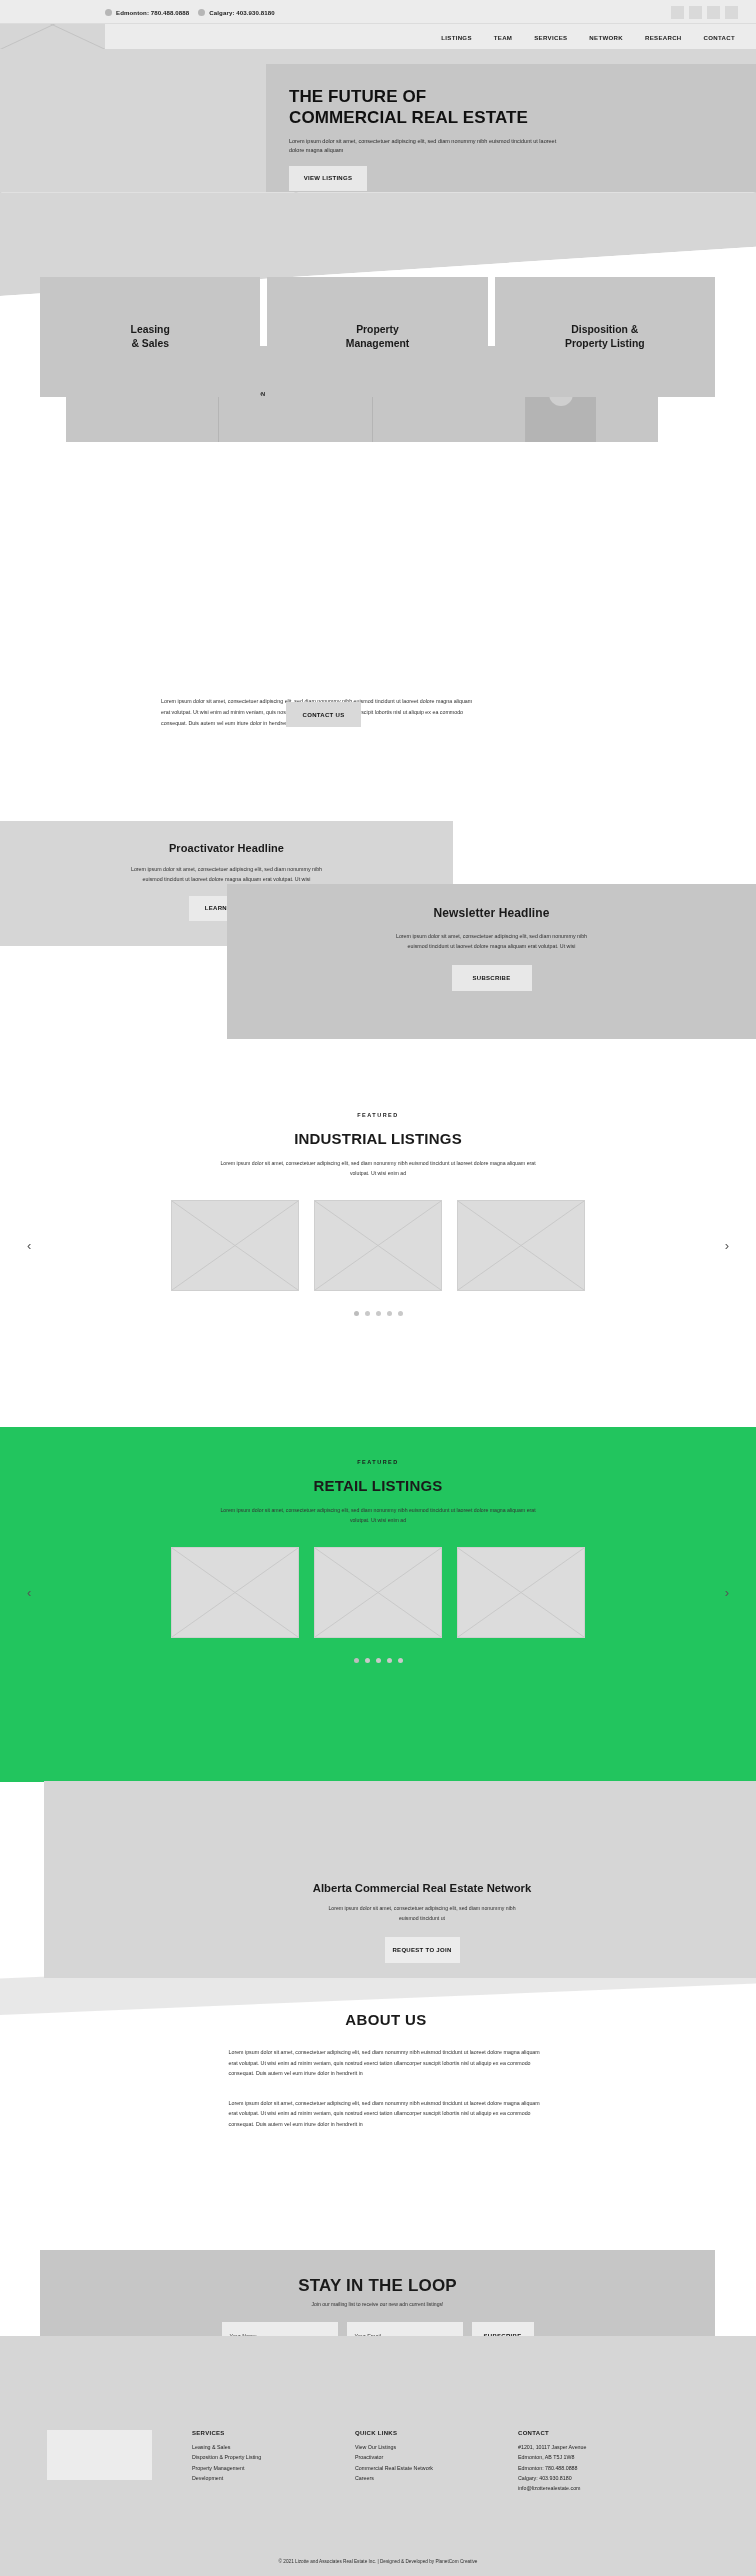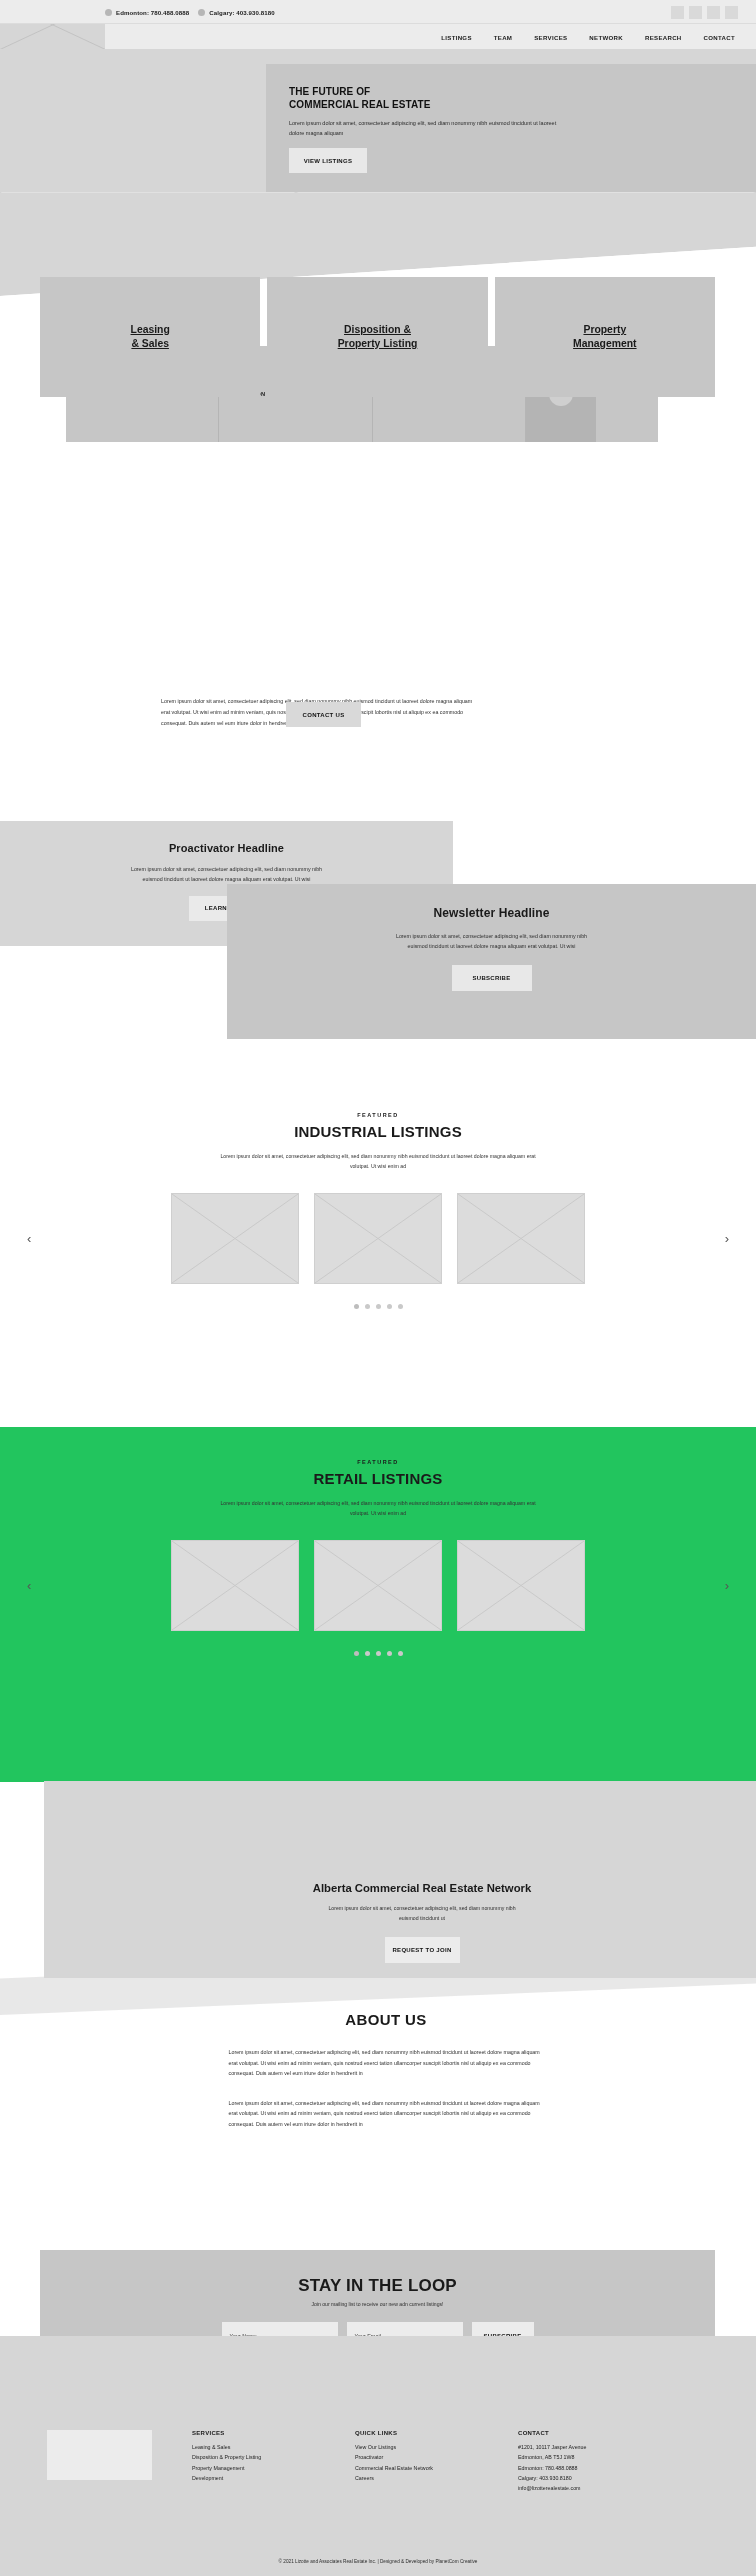--- a/index.html
+++ b/index.html
@@ -61,21 +61,21 @@
     width: 756px; height: 143px;
     background: #d6d6d6; overflow: hidden;
   }
   .hero-card {
     position: absolute; left: 266px; top: 64px;
     width: 490px; height: 128px;
     background: #c6c6c6;
     padding: 22px 0 0 23px;
   }
   .hero-title {
-    font-size: 10px; font-weight: bold; line-height: 1.25;
+    font-size: 17px; font-weight: bold; line-height: 1.25;
     letter-spacing: 0.1px; color: #111;
   }
   .hero-sub {
     margin-top: 8px; width: 280px;
     font-size: 5.5px; line-height: 1.75; color: #2b2b2b;
   }
   .btn {
     display: flex; align-items: center; justify-content: center;
     background: #e8e8e8; color: #111;
     font-size: 6px; font-weight: bold; letter-spacing: 0.3px;
@@ -107,21 +107,21 @@
   }
   .sb-cell.search {
     flex: 0 0 62px; border-right: none; justify-content: center;
     padding-left: 0;
   }
 
   
   .svc-row {
     position: absolute; left: 40px; top: 277px;
     width: 675px; height: 120px;
-    display: flex; gap: 7px; text-decoration: underline;
+    display: flex; gap: 7px;
   }
   .svc-card {
     flex: 1; background: #c6c6c6;
     display: flex; align-items: center; justify-content: center;
     text-align: center;
     font-size: 10.4px; font-weight: bold; line-height: 1.35;
     cursor: pointer;
   }
 
   
@@ -173,21 +173,21 @@
   }
 
   
   .feat { position: absolute; left: 0; width: 756px; }
   .feat.retail { background: #22c55e; }
   .feat-eyebrow {
     text-align: center; font-size: 5.5px; font-weight: bold;
     letter-spacing: 1.5px; color: #1a1a1a;
   }
   .feat-title {
-    text-align: center; margin-top: 5px;
+    text-align: center; margin-top: 12px;
     font-size: 15px; font-weight: bold; letter-spacing: 0.2px;
   }
   .feat-sub {
     margin: 12px auto 0; width: 335px; text-align: center;
     font-size: 5.2px; line-height: 1.9; color: #333;
   }
   .feat-carousel {
     margin-top: 21px; position: relative;
     display: flex; justify-content: center; gap: 15px;
   }
@@ -355,28 +355,28 @@
 
 <div class="svc-row" style="top:277px" id="svcRow">
   <div class="svc-card">
     <span>
       <span>Leasing</span><br>
       <span>&amp; Sales</span>
     </span>
   </div>
   <div class="svc-card">
     <span>
+      <span>Property</span><br>
+      <span>Management</span>
+    </span>
+  </div>
+  <div class="svc-card">
+    <span>
       <span>Disposition &amp;</span><br>
       <span>Property Listing</span>
-    </span>
-  </div>
-  <div class="svc-card">
-    <span>
-      <span>Property</span><br>
-      <span>Management</span>
     </span>
   </div>
 </div>
 
 <section class="intro">
   <p class="intro-text">Lorem ipsum dolor sit amet, consectetuer adipiscing elit, sed diam nonummy nibh euismod tincidunt ut laoreet dolore magna aliquam erat volutpat. Ut wisi enim ad minim veniam, quis nostrud exerci tation ullamcorper suscipit lobortis nisl ut aliquip ex ea commodo consequat. Duis autem vel eum iriure dolor in hendrerit in</p>
   <div class="btn intro-btn">CONTACT US</div>
 </section>
 
 <section class="proact">

